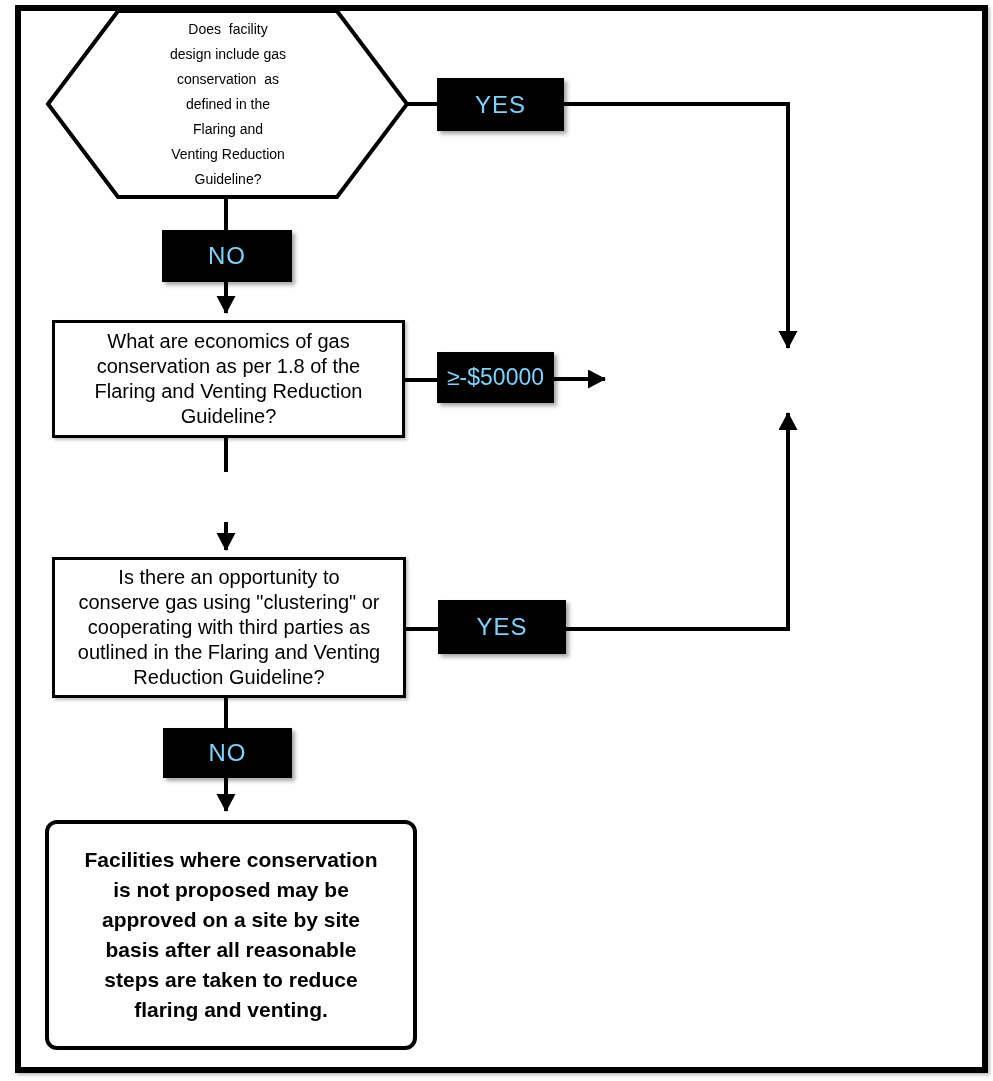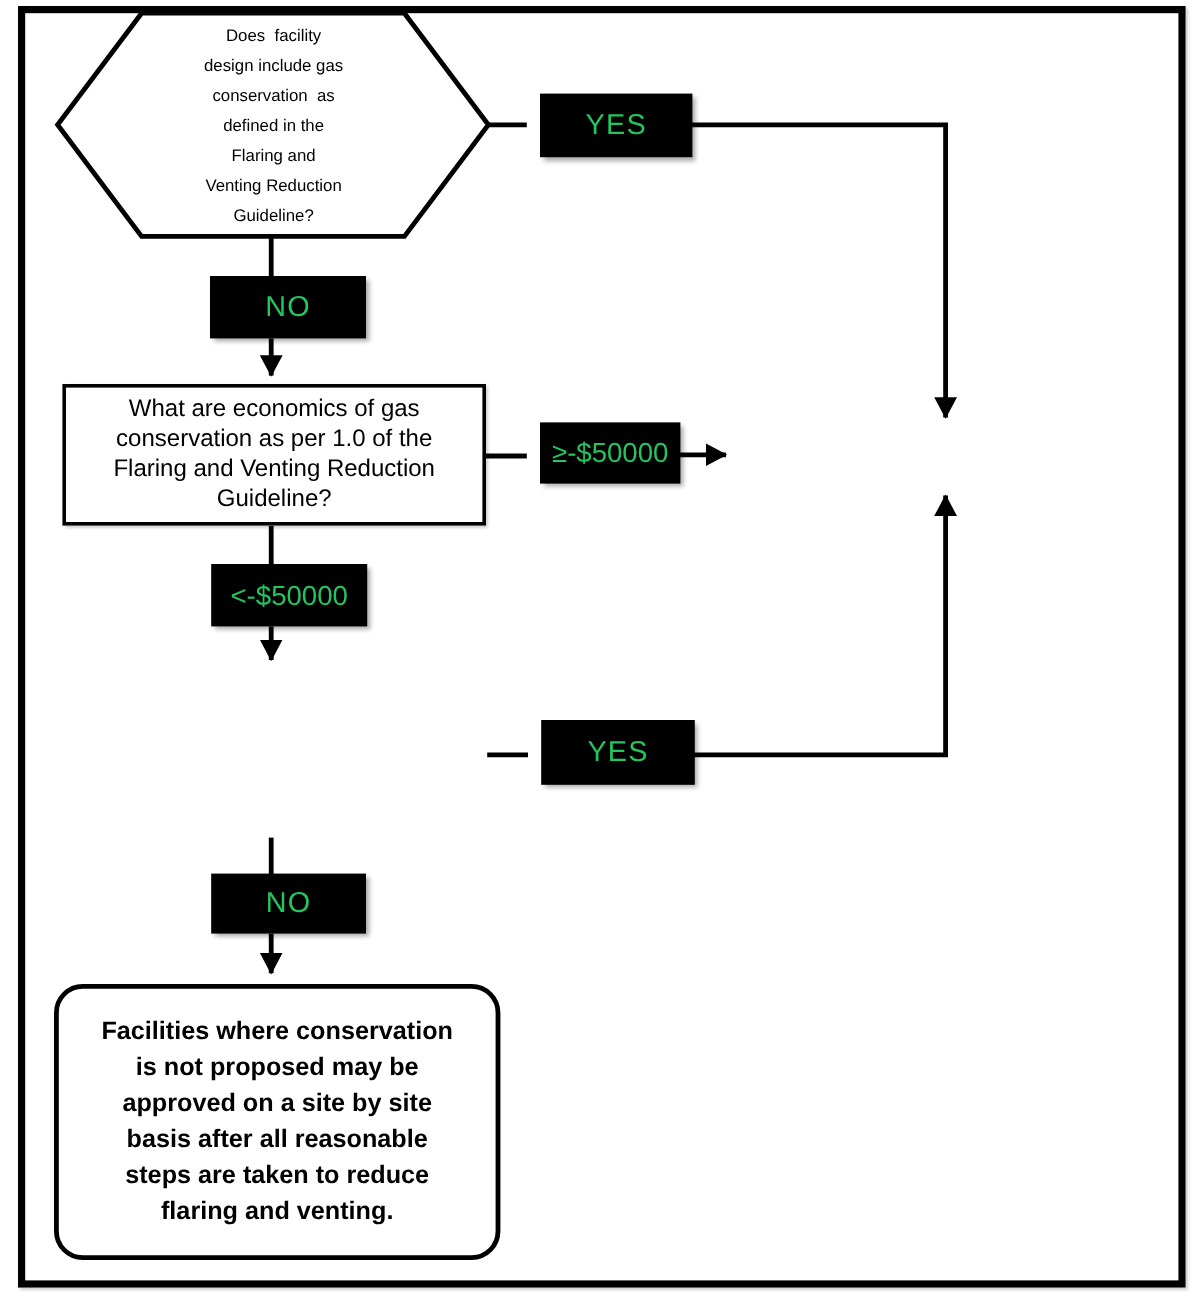--- a/index.html
+++ b/index.html
@@ -37,39 +37,38 @@
   }
   .qbox {
     background: #fff;
     border: 3px solid #000;
     font-size: 20px;
     line-height: 25px;
     box-shadow: 2px 2px 3px rgba(0,0,0,0.25);
   }
   .blabel {
     background: #000;
-    color: #22c55e;
+    color: #7dd3fc;
     font-size: 24px;
     letter-spacing: 1px;
     box-shadow: 3px 3px 4px rgba(0,0,0,0.35);
-    margin-left: 13px;
   }
   .blabel.money { font-size: 23px; letter-spacing: 0; }
   .stadium {
     background: #fff;
     border: 3px solid #000;
     border-radius: 27px;
     font-weight: bold;
     font-size: 23px;
     box-shadow: 2px 2px 3px rgba(0,0,0,0.2);
   }
   .outcome {
     background: #fff;
     border: 4px solid #000;
-    border-radius: 24px;
+    border-radius: 12px;
     font-weight: bold;
     font-size: 21px;
     line-height: 30px;
   }
 </style>
 </head>
 <body>
 
 <div class="stage">
 
@@ -104,29 +103,33 @@
 defined in the
 Flaring and
 Venting Reduction
 Guideline?</div>
 
   <div class="node blabel" style="left:437px; top:78px; width:127px; height:53px;">YES</div>
 
   <div class="node blabel" style="left:162px; top:230px; width:130px; height:52px;">NO</div>
 
   <div class="node qbox" style="left:52px; top:320px; width:353px; height:118px;">What are economics of gas
-conservation as per 1.0 of the
+conservation as per 1.8 of the
 Flaring and Venting Reduction
 Guideline?</div>
 
   <div class="node blabel money" style="left:437px; top:352px; width:117px; height:51px;">≥-$50000</div>
 
 
-  <div class="node blabel money" style="left:163px; top:470px; width:130px; height:52px;">&lt;-$50000</div>
 
+  <div class="node qbox" style="left:52px; top:557px; width:354px; height:141px;">Is there an opportunity to
+conserve gas using "clustering" or
+cooperating with third parties as
+outlined in the Flaring and Venting
+Reduction Guideline?</div>
 
   <div class="node blabel" style="left:438px; top:600px; width:128px; height:54px;">YES</div>
 
   <div class="node blabel" style="left:163px; top:728px; width:129px; height:50px;">NO</div>
 
   <div class="node outcome" style="left:45px; top:820px; width:372px; height:230px;">Facilities where conservation
 is not proposed may be
 approved on a site by site
 basis after all reasonable
 steps are taken to reduce

